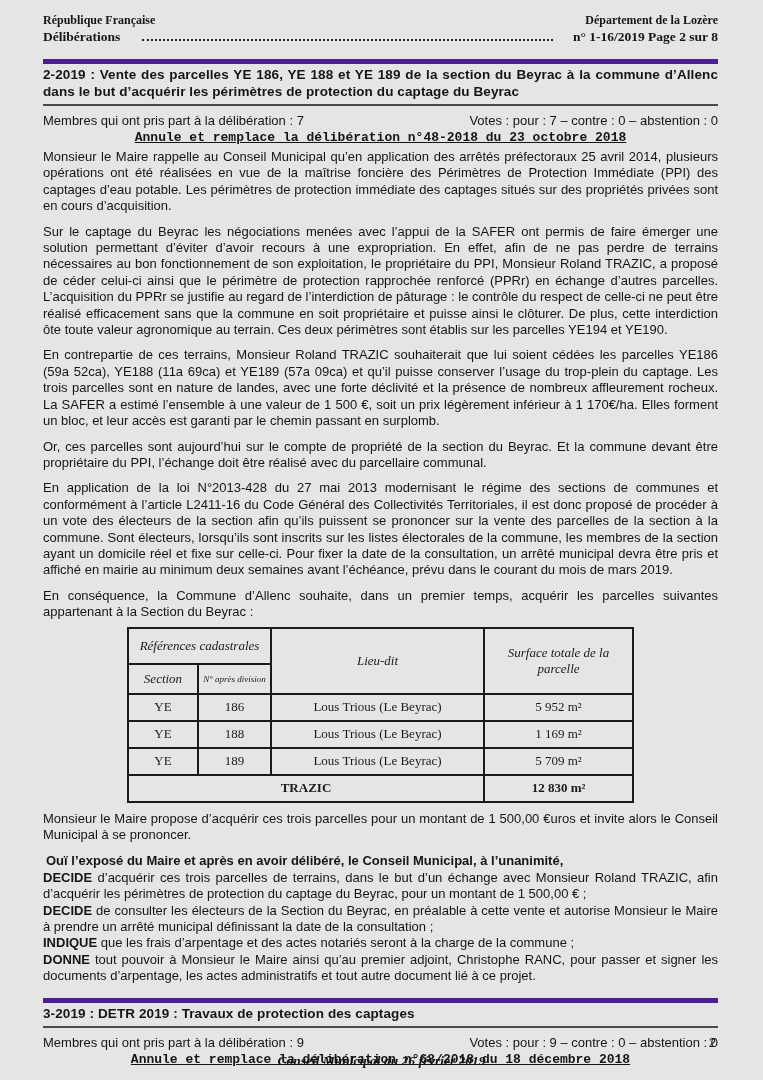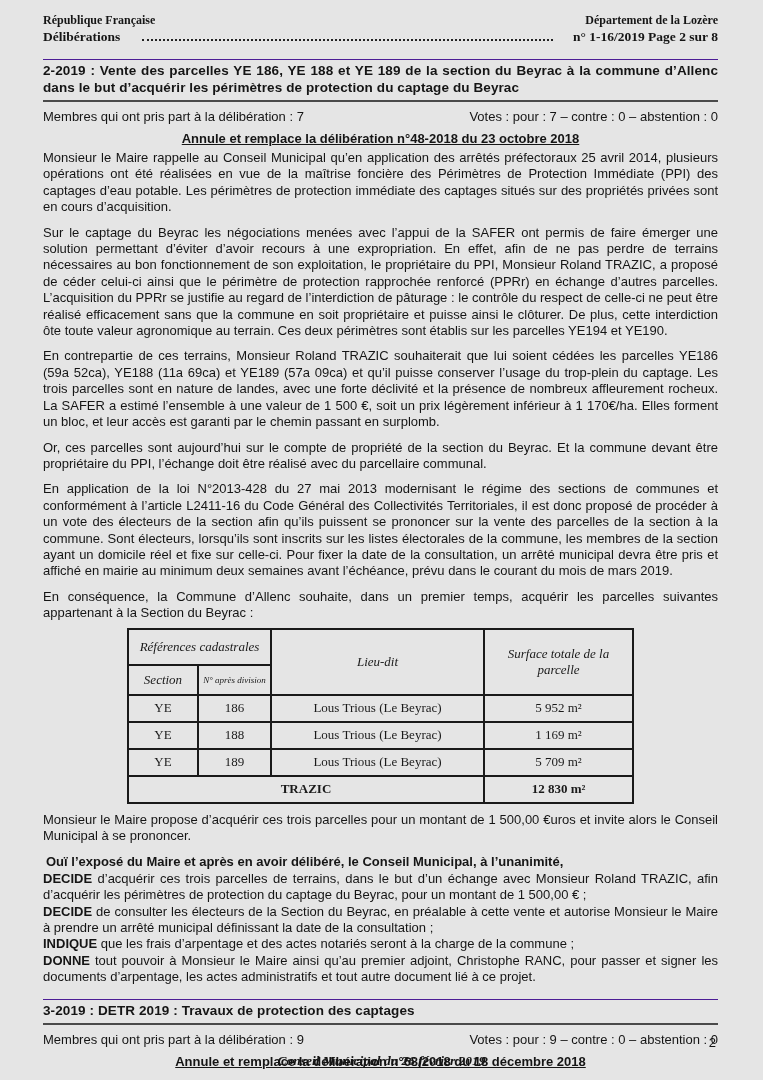--- a/index.html
+++ b/index.html
@@ -25,39 +25,39 @@
   .doc-line {
     display:flex; align-items:baseline;
     font-family:"Liberation Serif", serif;
     font-weight:bold; font-size:13.5px; line-height:17px;
     margin-top:1px;
     gap:18px;
   }
   .dots { flex:1; border-bottom:2.2px dotted #222; margin:0 2px 3px 4px; }
   
   .sec-block {
-    border-top:1px solid #4c1d95;
+    border-top:5px solid #4c1d95;
     border-bottom:2px solid #4a4a4a;
     margin-top:14px;
     padding:2px 0 4px 0;
   }
   .sec-title {
     font-weight:bold; font-size:13.5px; line-height:17px;
     text-align:justify; letter-spacing:.1px;
   }
   .sec-block.single { margin-top:13px; }
   .sec-block.single .sec-title { text-align:left; }
   
   .mv-row {
     display:flex; justify-content:space-between;
     font-size:13px; line-height:16px; margin-top:7px;
   }
   .annule {
     text-align:center; font-weight:bold; font-size:13px; line-height:17px;
-    margin-top:5px;
+    font-family:Liberation Mono, monospace;
   }
   .annule span { text-decoration:underline; }
   
   .para {
     font-size:13px; line-height:16.4px;
     text-align:justify; margin-top:9px;
   }
   .para.first { margin-top:3px; }
   .para.tight { margin-top:8px; }
   

